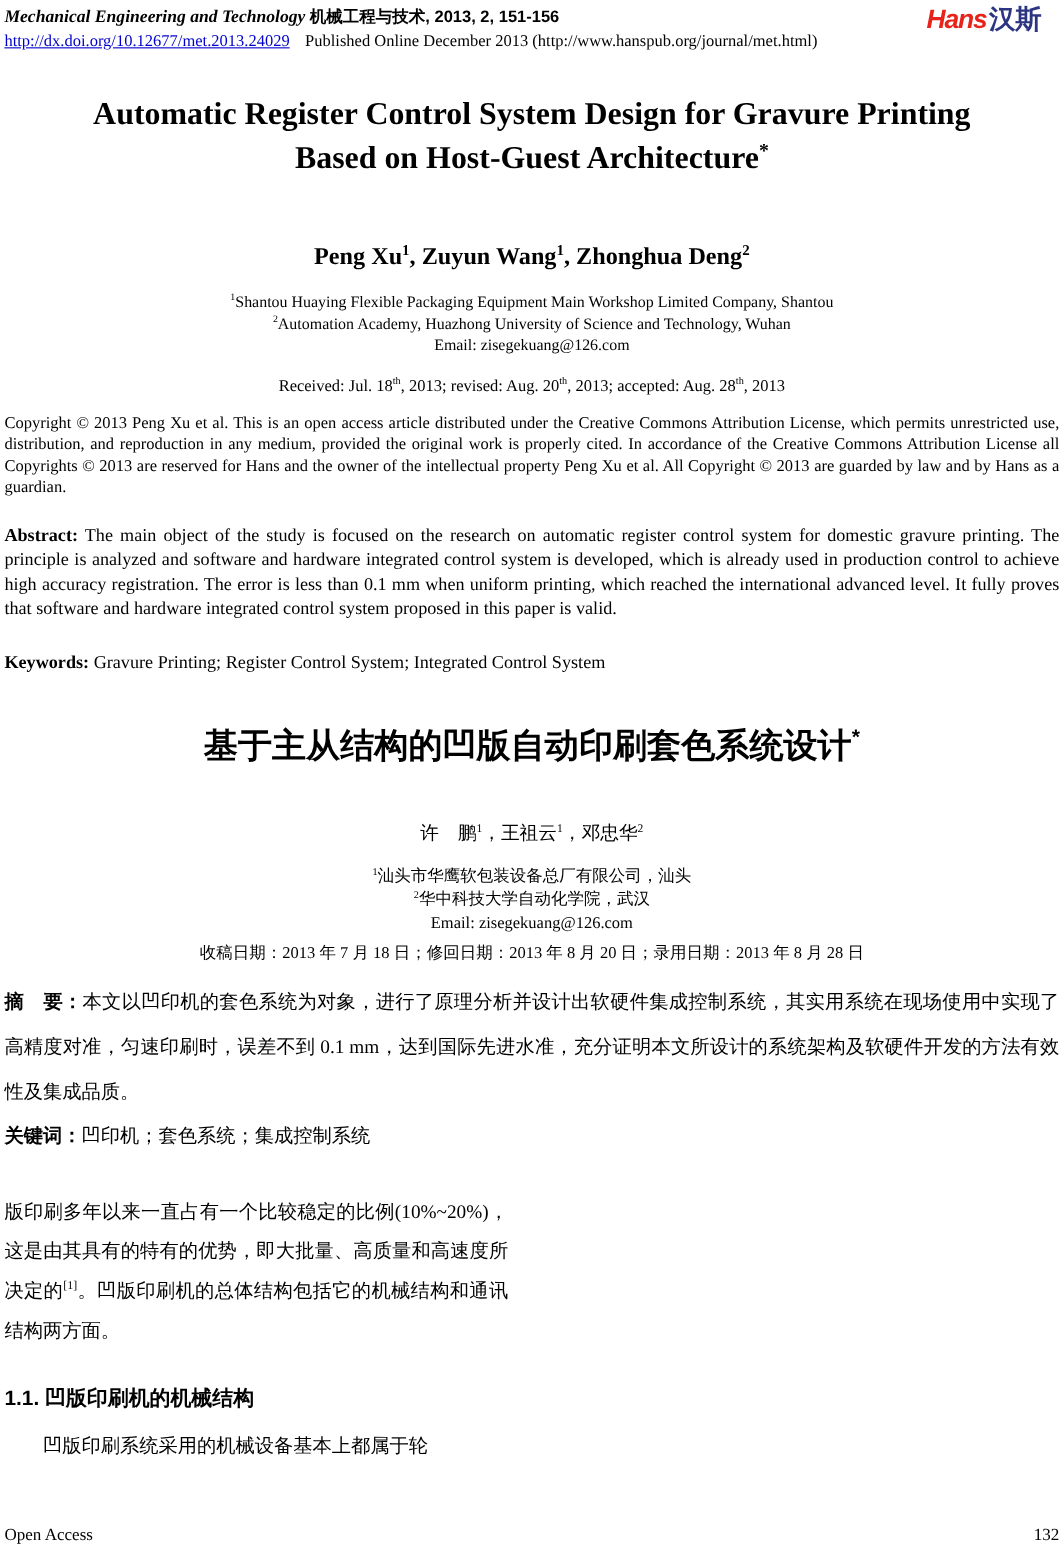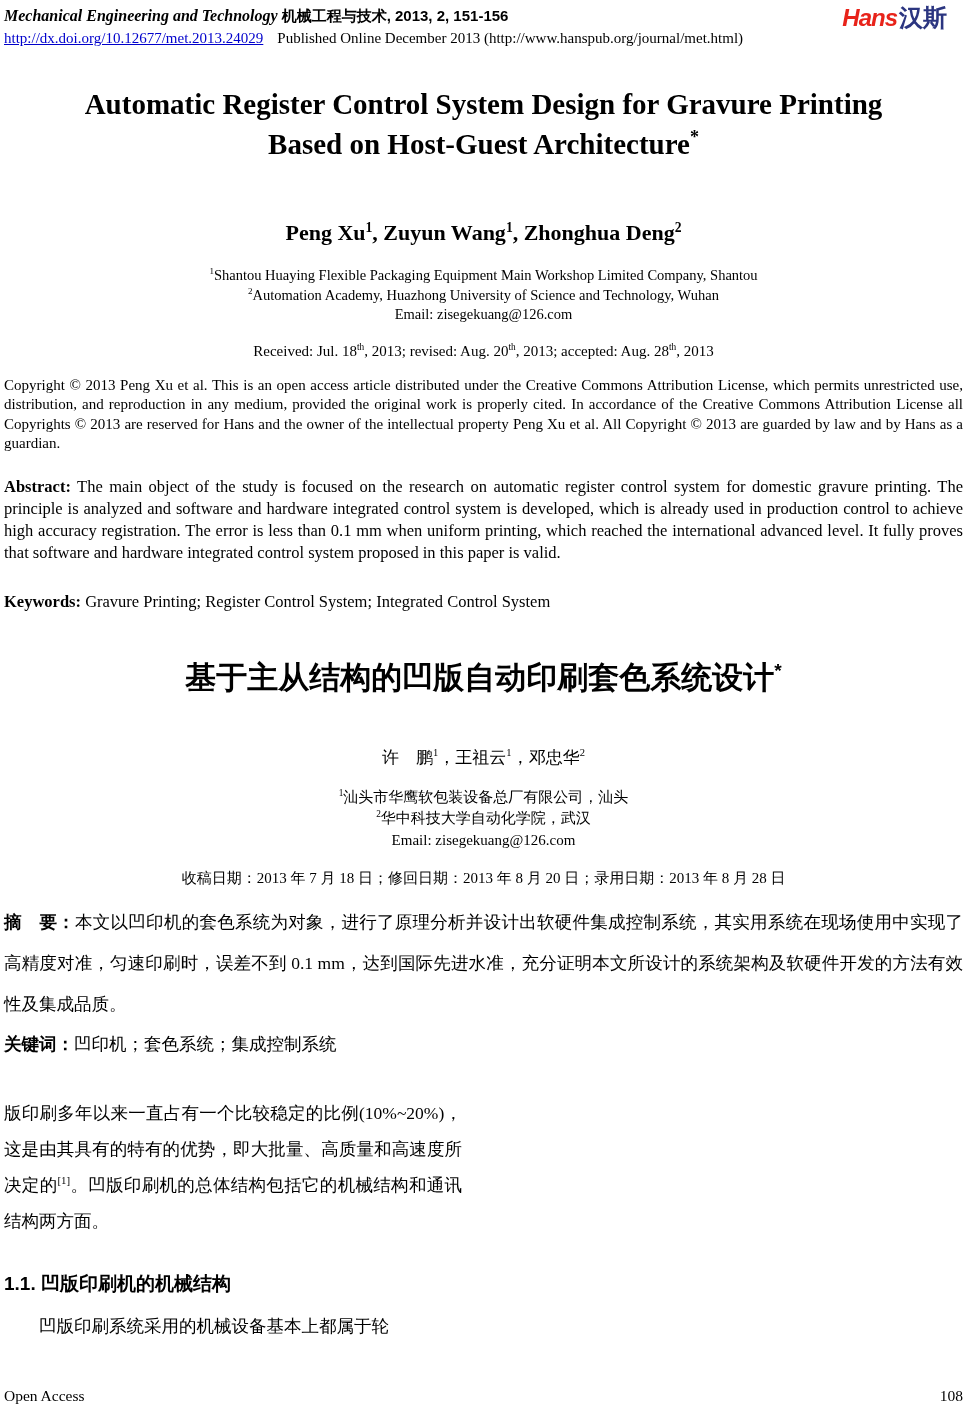--- a/index.html
+++ b/index.html
@@ -39,21 +39,21 @@
   .copyright { margin-top: 16px; text-align: justify; font-size: 15px; line-height: 19.5px; }
   .abstract { margin-top: 22px; text-align: justify; font-size: 16.5px; line-height: 22px; }
   .keywords { margin-top: 28px; font-size: 16.5px; }
   .b { font-weight: bold; }
 
   
   .hei { font-family: "Liberation Sans", sans-serif; font-weight: bold; }
   h2.title-zh { margin: 44px 0 0 0; text-align: center; font-size: 31px; line-height: 44px; font-weight: bold; font-family: "Liberation Sans", sans-serif; }
   .authors-zh { margin-top: 46px; text-align: center; font-size: 17px; }
   .affils-zh { margin-top: 18px; text-align: center; font-size: 15px; line-height: 21.5px; }
-  .dates-zh { margin-top: 18px; text-align: center; font-size: 15px; }
+  .dates-zh { margin-top: 6px; text-align: center; font-size: 15px; }
   .abstract-zh { margin-top: 14px; text-align: justify; font-size: 17.5px; line-height: 41px; }
   .abstract-zh .hei, .keywords-zh .hei { font-size: 17.5px; }
   .keywords-zh { margin-top: 6px; font-size: 17.5px; line-height: 26px; }
 
   
   .columns { margin-top: 38px; display: flex; gap: 48px; }
   .col { width: 458px; flex: 0 0 458px; }
   h3.sec { margin: 0 0 12px 0; font-size: 19px; line-height: 28px; font-family: "Liberation Sans", sans-serif; font-weight: bold; }
   h3.sec11 { margin: 31px 0 10px 0; }
   .col p { margin: 0; font-size: 17.5px; line-height: 36px; text-align: justify; }
@@ -110,14 +110,14 @@
 <div class="columns">
   <div class="col">
     <p><span>版印刷多年以来一直占有一个比较稳定的比例(10%~20%)，这是由其具有的特有的优势，即大批量、高质量和高速度所决定的</span><sup>[1]</sup><span>。凹版印刷机的总体结构包括它的机械结构和通讯结构两方面。</span></p>
     <h3 class="sec sec11">1.1. 凹版印刷机的机械结构</h3>
     <p class="indent">凹版印刷系统采用的机械设备基本上都属于轮</p>
   </div>
 </div>
 
 <div class="footer">
   <span>Open Access</span>
-  <span>108</span>
+  <span>132</span>
 </div>
 
 </body></html>

